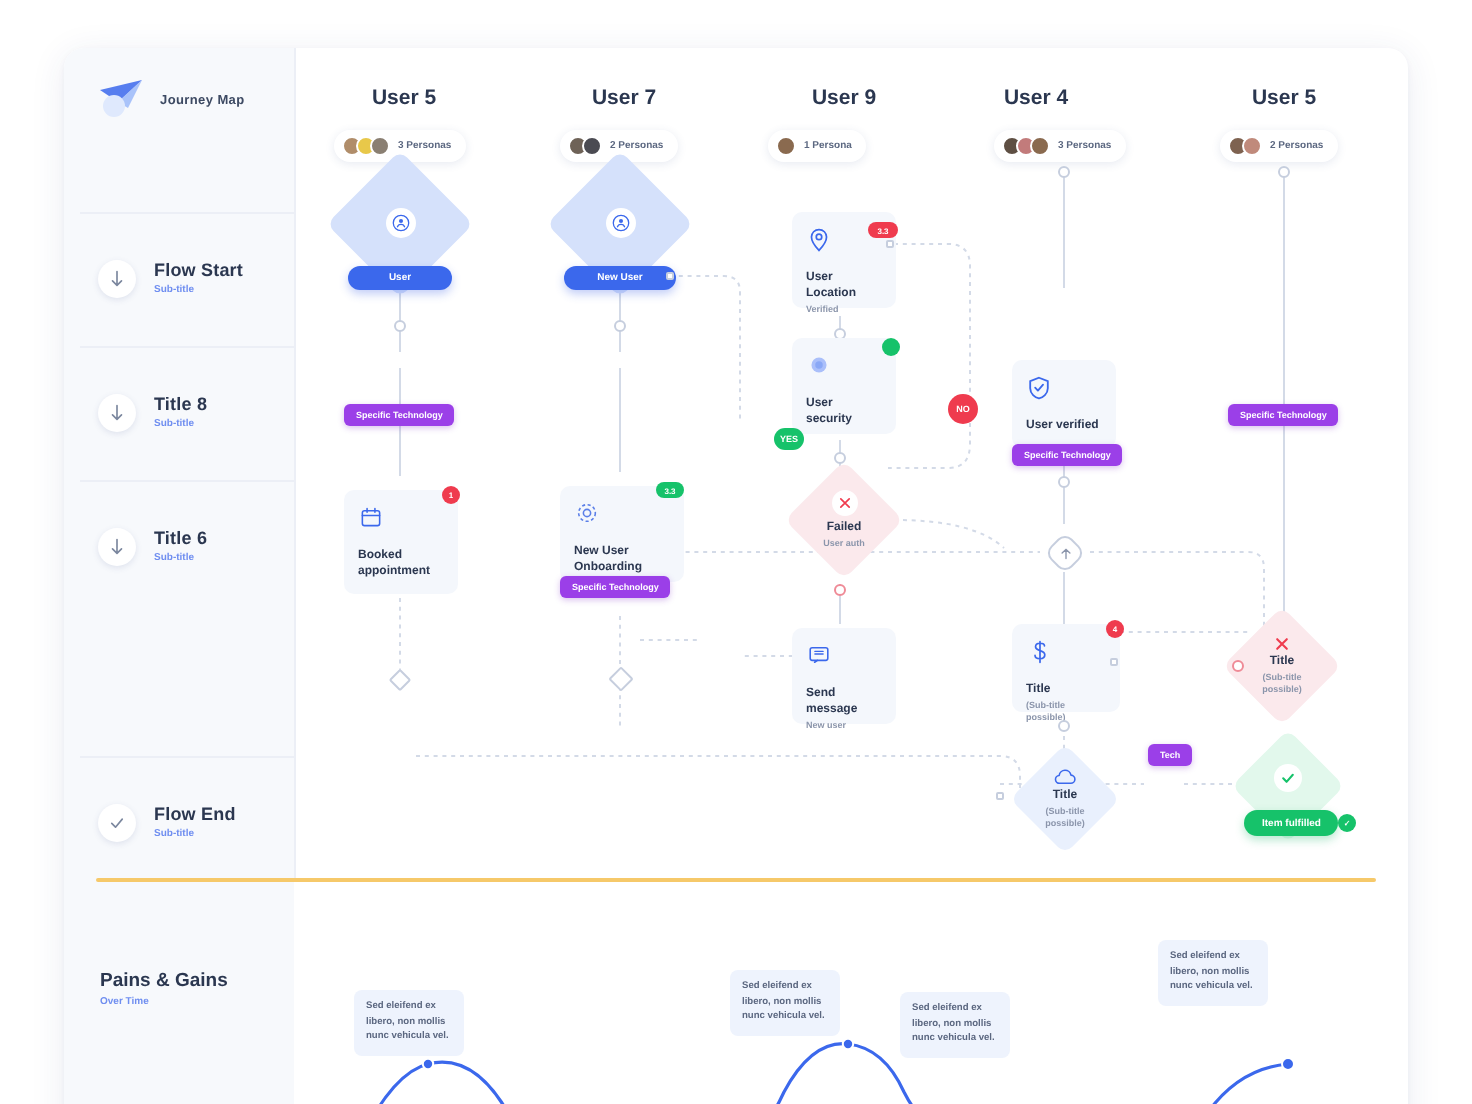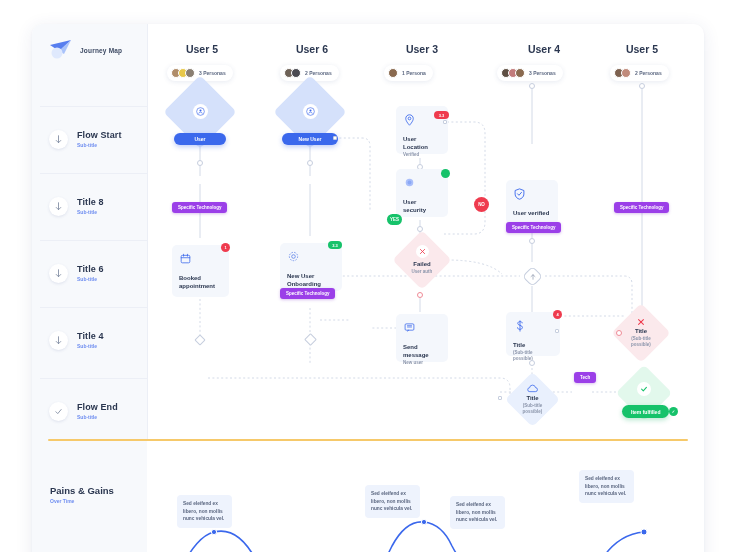--- a/index.html
+++ b/index.html
@@ -217,50 +217,38 @@
         <svg width="9" height="9" viewBox="0 0 12 12">
             <path d="M6 1 V10 M3 7.3 L6 10.3 L9 7.3" stroke="#7b879e" stroke-width="1.1" fill="none" stroke-linecap="round" stroke-linejoin="round"></path>
           </svg>
       </div>
       <div class="rail-texts">
         <div class="rail-title">Title 6</div>
         <div class="rail-sub">Sub-title</div>
       </div>
     </div>
 
-    <div class="rail-row" style="top:283px">
-      <div class="rline"></div>
-      <div class="rail-icon">
-        <svg width="9" height="9" viewBox="0 0 12 12">
-            <path d="M6 1 V10 M3 7.3 L6 10.3 L9 7.3" stroke="#7b879e" stroke-width="1.1" fill="none" stroke-linecap="round" stroke-linejoin="round"></path>
-          </svg>
-      </div>
-      <div class="rail-texts">
-        <div class="rail-title">Title 4</div>
-        <div class="rail-sub">Sub-title</div>
-      </div>
-    </div>
 
     <div class="rail-row" style="top:354px">
       <div class="rline"></div>
       <div class="rail-icon">
         <svg width="9" height="9" viewBox="0 0 12 12">
             <path d="M2.5 6.3 L5 8.8 L9.5 3.4" stroke="#7b879e" stroke-width="1.1" fill="none" stroke-linecap="round" stroke-linejoin="round"></path>
           </svg>
       </div>
       <div class="rail-texts">
         <div class="rail-title">Flow End</div>
         <div class="rail-sub">Sub-title</div>
       </div>
     </div>
 
     <div class="col-head" style="left:115px">User 5</div>
-    <div class="col-head" style="left:225px">User 6</div>
-    <div class="col-head" style="left:335px">User 3</div>
-    <div class="col-head" style="left:457px">User 4</div>
+    <div class="col-head" style="left:225px">User 7</div>
+    <div class="col-head" style="left:335px">User 9</div>
+    <div class="col-head" style="left:431px">User 4</div>
     <div class="col-head" style="left:555px">User 5</div>
 
     <div class="persona-chip" style="left:135px">
       <div class="avatars">
         <div class="av" style="background:#b08d6a"></div>
         <div class="av" style="background:#e8c84a"></div>
         <div class="av" style="background:#8a7f72"></div>
       </div>
       <span class="persona-label">3 Personas</span>
     </div>

